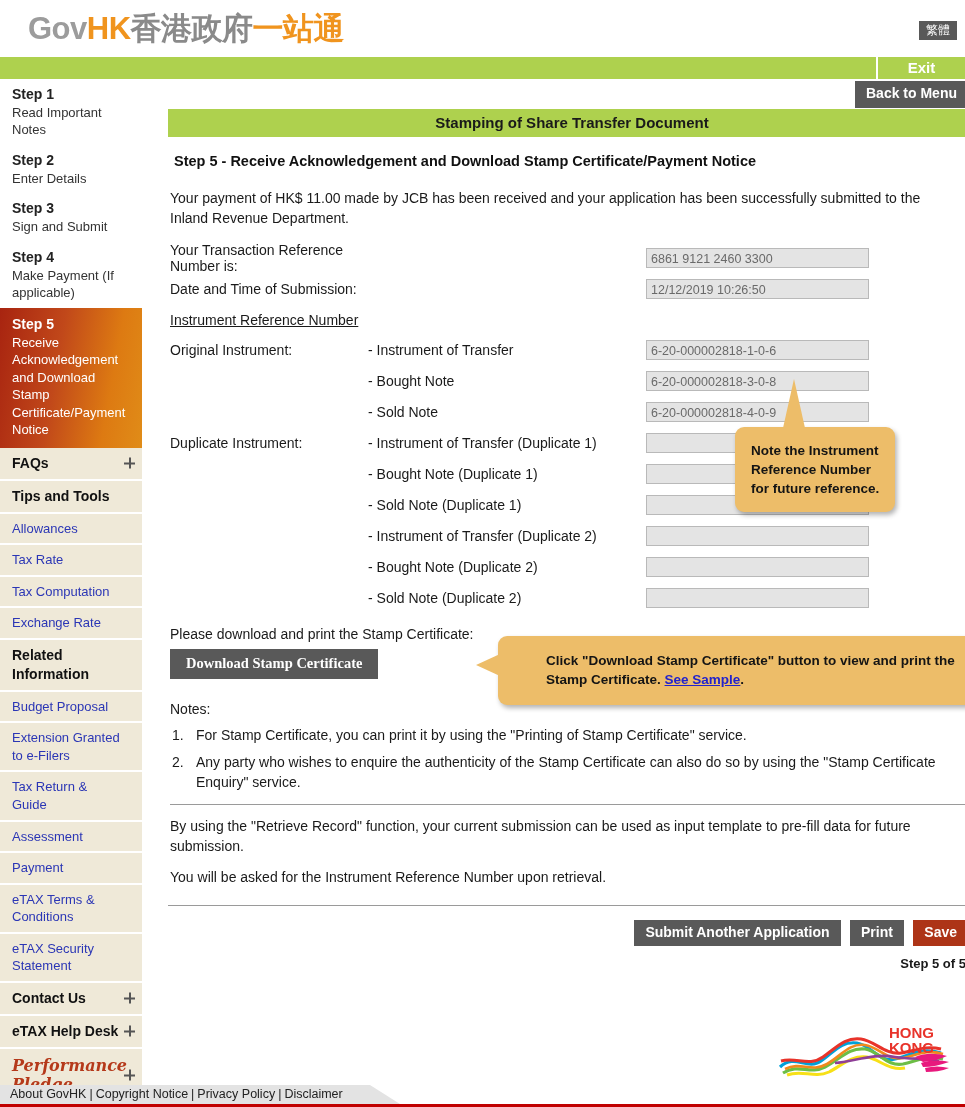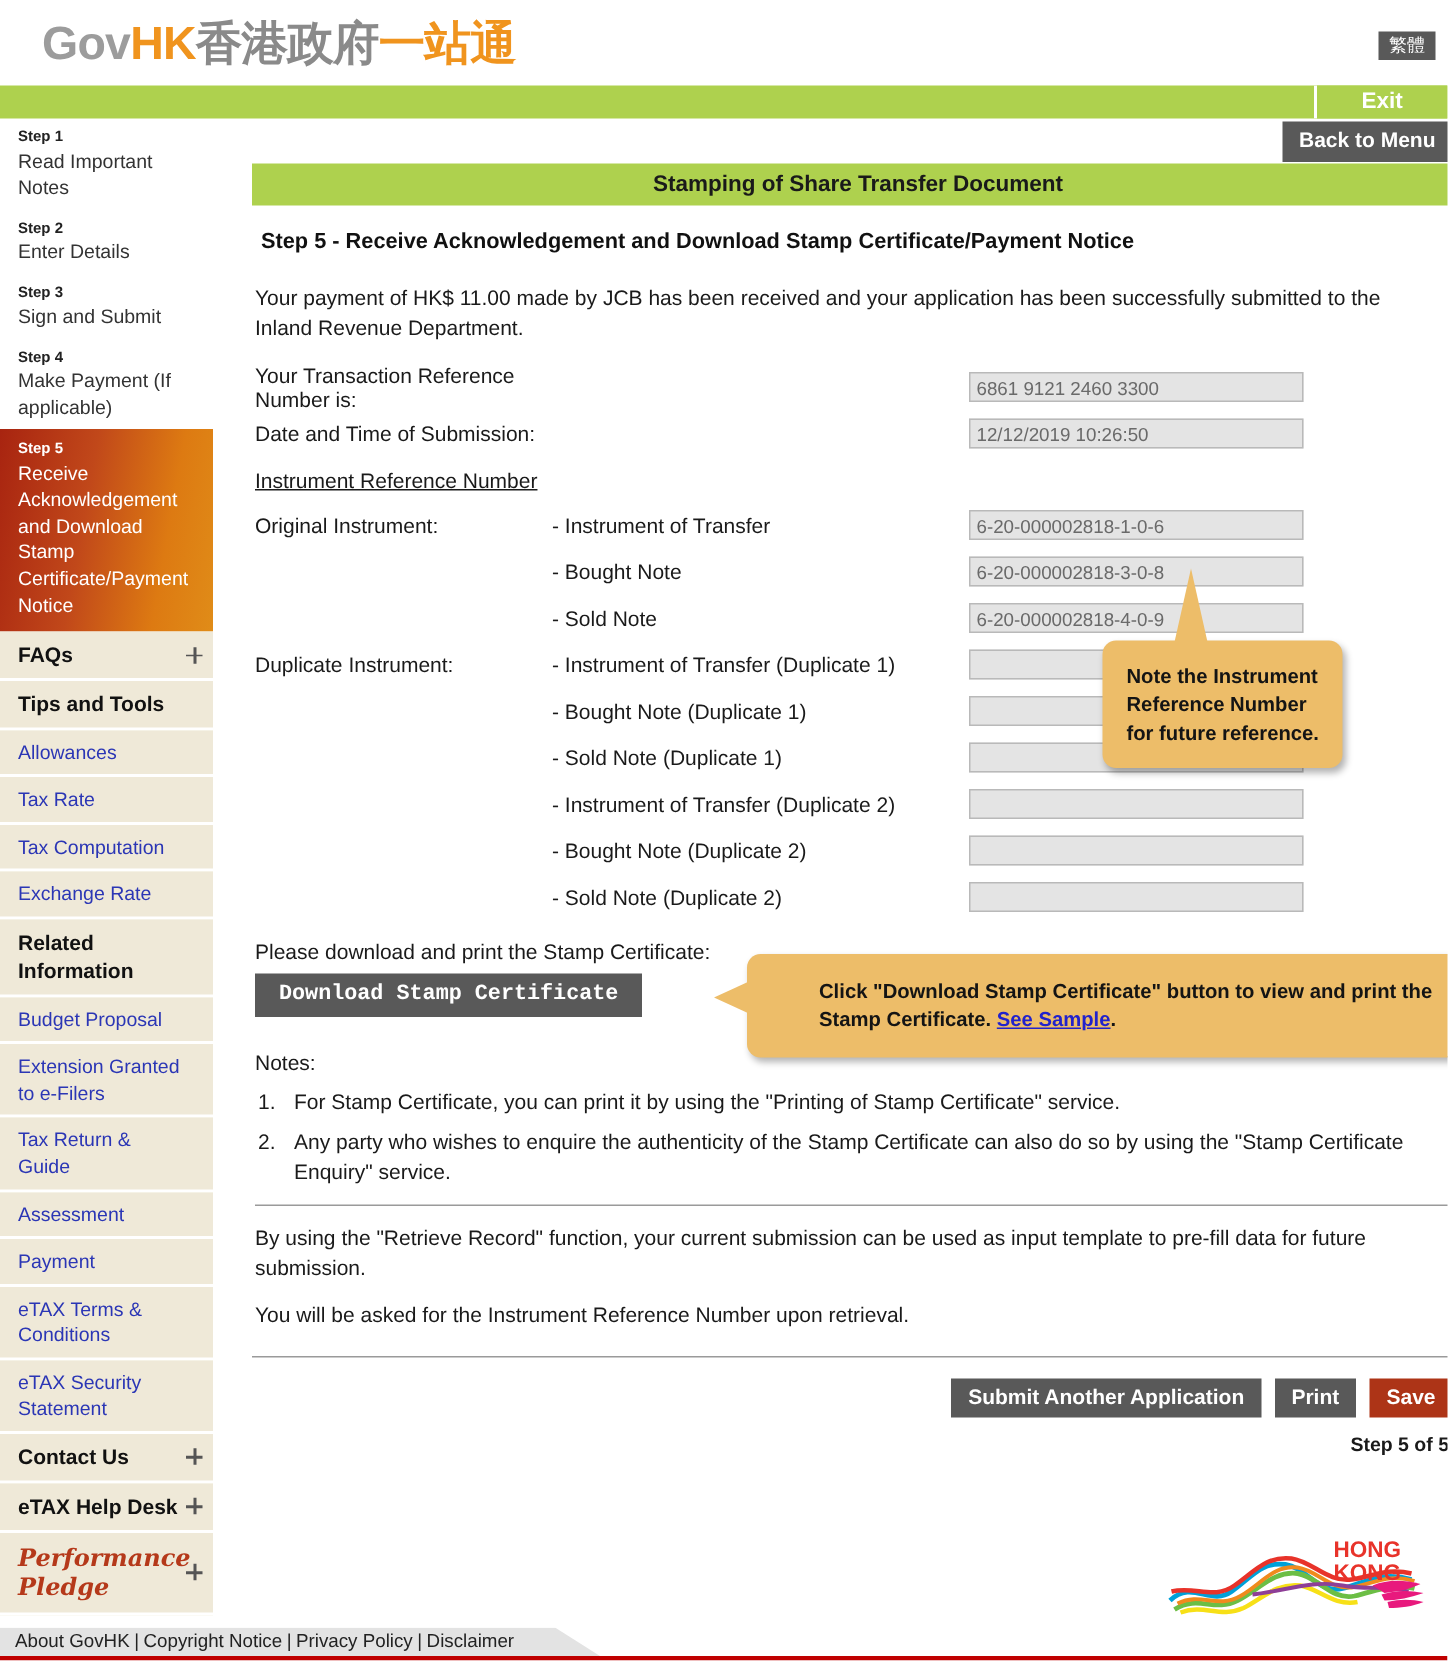--- a/index.html
+++ b/index.html
@@ -47,21 +47,21 @@
 
   
   .page { position: relative; width: 965px; }
 
   
   .sidebar {
     position: absolute; left: 0; top: 0;
     width: 142px;
   }
   .step-block { padding: 6px 10px 6px 12px; }
-  .step-block .st { font-size: 10px; font-weight: bold; color: #222; line-height: 1.35; }
+  .step-block .st { font-size: 14px; font-weight: bold; color: #222; line-height: 1.35; }
   .step-block .sd { font-size: 13px; color: #333; line-height: 1.35; }
   .step-block.active {
     background: linear-gradient(100deg, #a82410 0%, #c1481a 40%, #dd7a12 75%, #e08c18 100%);
     padding: 7px 8px 9px 12px;
   }
   .step-block.active .st { color: #ffffff; }
   .step-block.active .sd { color: #ffffff; font-size: 13px; }
 
   .nav-item {
     background: #efe9d8;
@@ -173,21 +173,21 @@
   .callout a { color: #2222cc; text-decoration: underline; }
 
   
   .dl-wrap { position: relative; margin-top: 12px; }
   .dl-label { font-size: 14px; color: #1a1a1a; padding-left: 2px; }
   .dl-btn {
     margin-top: 7px; margin-left: 2px;
     display: inline-block; background: #595959; color: #fff;
     font-size: 14.5px; font-weight: bold;
     padding: 6px 16px 7px 16px; cursor: pointer; border: none;
-    font-family: Liberation Mono, monospace;
+    font-family: Liberation Serif, serif;
   }
 
   
   .notes-title { font-size: 14px; color: #1a1a1a; margin-top: 22px; padding-left: 2px; }
   .notes { margin: 8px 0 0 0; padding: 0; list-style: none; }
   .notes li {
     font-size: 14px; color: #1a1a1a; line-height: 1.43;
     padding-left: 28px; position: relative; margin-bottom: 7px;
     padding-right: 10px;
   }

